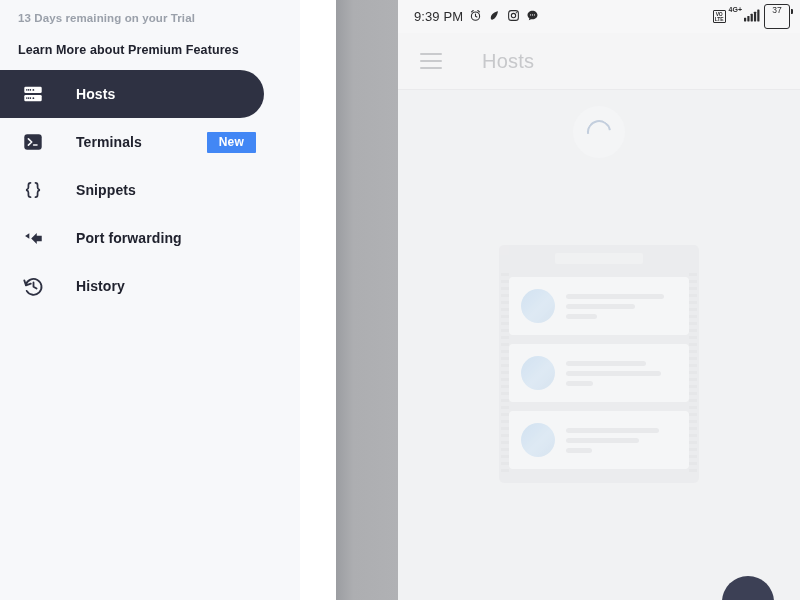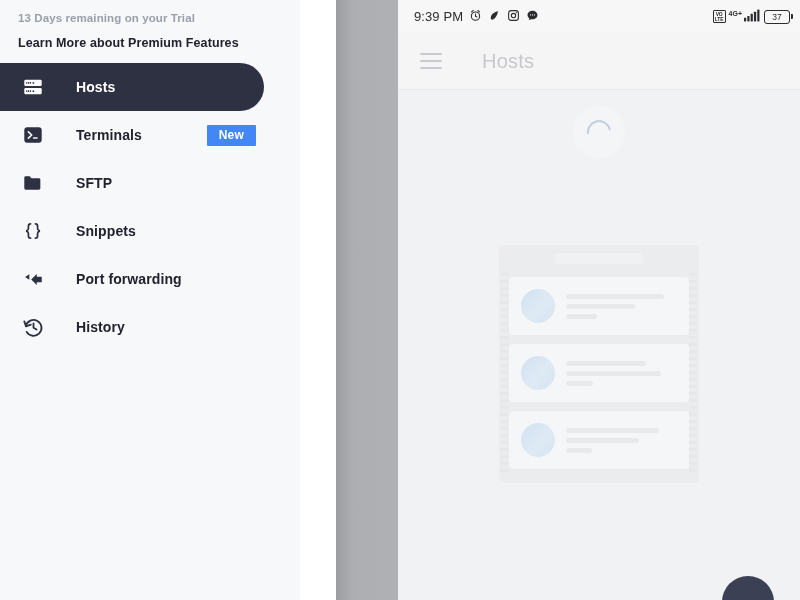--- a/index.html
+++ b/index.html
@@ -34,21 +34,21 @@
     letter-spacing: 0.1px;
     line-height: 16px;
     white-space: nowrap;
   }
   .trial-line2 {
     font-size: 12.5px;
     font-weight: bold;
     color: #20222e;
     letter-spacing: 0.1px;
     line-height: 18px;
-    margin-top: 8px;
+    margin-top: 15px;
     white-space: nowrap;
   }
 
   #nav-list {
     margin-top: 11px;
   }
   .nav-item {
     position: relative;
     display: flex;
     align-items: center;
@@ -166,25 +166,24 @@
   .net-label {
     font-size: 7px;
     font-weight: bold;
     color: #2c2c2e;
     margin-right: -1px;
     align-self: flex-start;
     margin-top: 2px;
   }
   .battery {
     position: relative;
-    width: 26px; height: 14px;
+    width: 26px; height: 25px;
     border: 1.3px solid #2c2c2e;
     border-radius: 3px;
     display: flex;
-    align-items: center;
     justify-content: center;
     font-size: 8.5px;
     font-weight: normal;
     color: #2c2c2e;
   }
   .battery::after {
     content: "";
     position: absolute;
     right: -4px; top: 3.5px;
     width: 2.5px; height: 5px;
@@ -355,28 +354,20 @@
           <svg width="22" height="22" viewBox="0 0 24 24">
             <rect x="2.5" y="3.5" width="19" height="17" rx="3.2" fill="currentColor"></rect>
             <path d="M7 8.5 L10.6 12 L7 15.5" stroke="#f7f8fa" stroke-width="1.8" fill="none" stroke-linecap="round" stroke-linejoin="round"></path>
             <rect x="11.8" y="14.4" width="5.4" height="1.7" rx="0.8" fill="#f7f8fa"></rect>
           </svg>
         </span>
         <span class="nav-label">Terminals</span>
         <span class="nav-badge">New</span>
       </div>
 
-      <div class="nav-item">
-        <span class="nav-icon">
-          <svg width="22" height="22" viewBox="0 0 24 24" fill="currentColor">
-            <path d="M2.5 6.2a1.5 1.5 0 0 1 1.5-1.5h4.4l1.9 2.1h8.2a1.5 1.5 0 0 1 1.5 1.5v9.5a1.5 1.5 0 0 1-1.5 1.5H4a1.5 1.5 0 0 1-1.5-1.5z"></path>
-          </svg>
-        </span>
-        <span class="nav-label">SFTP</span>
-      </div>
 
       <div class="nav-item">
         <span class="nav-icon">
           <svg width="22" height="22" viewBox="0 0 24 24" fill="none" stroke="currentColor" stroke-width="1.9" stroke-linecap="round" stroke-linejoin="round">
             <path d="M9.3 4.2c-2 0-2.3 1.1-2.3 2.6v2.1c0 1.5-.6 2.4-1.8 2.6v1c1.2.2 1.8 1.1 1.8 2.6v2.1c0 1.5.3 2.6 2.3 2.6"></path>
             <path d="M14.7 4.2c2 0 2.3 1.1 2.3 2.6v2.1c0 1.5.6 2.4 1.8 2.6v1c-1.2.2-1.8 1.1-1.8 2.6v2.1c0 1.5-.3 2.6-2.3 2.6"></path>
           </svg>
         </span>
         <span class="nav-label">Snippets</span>
       </div>

